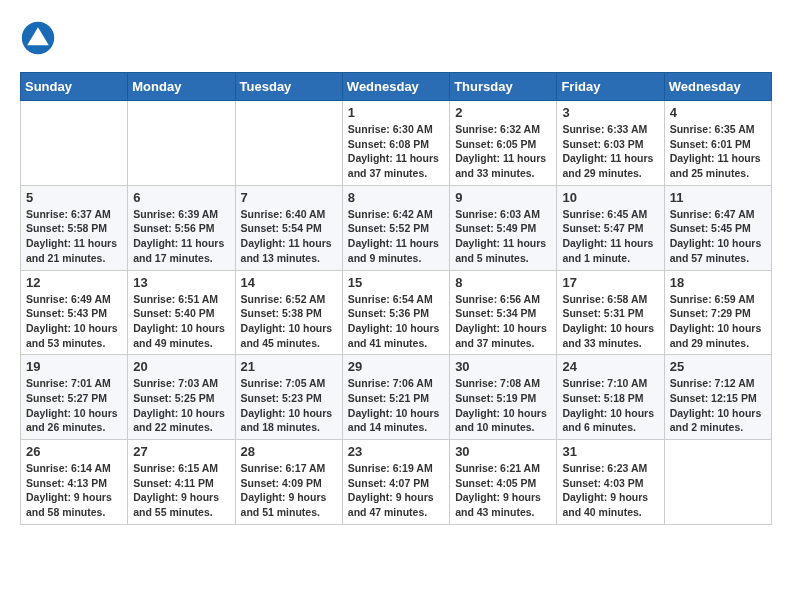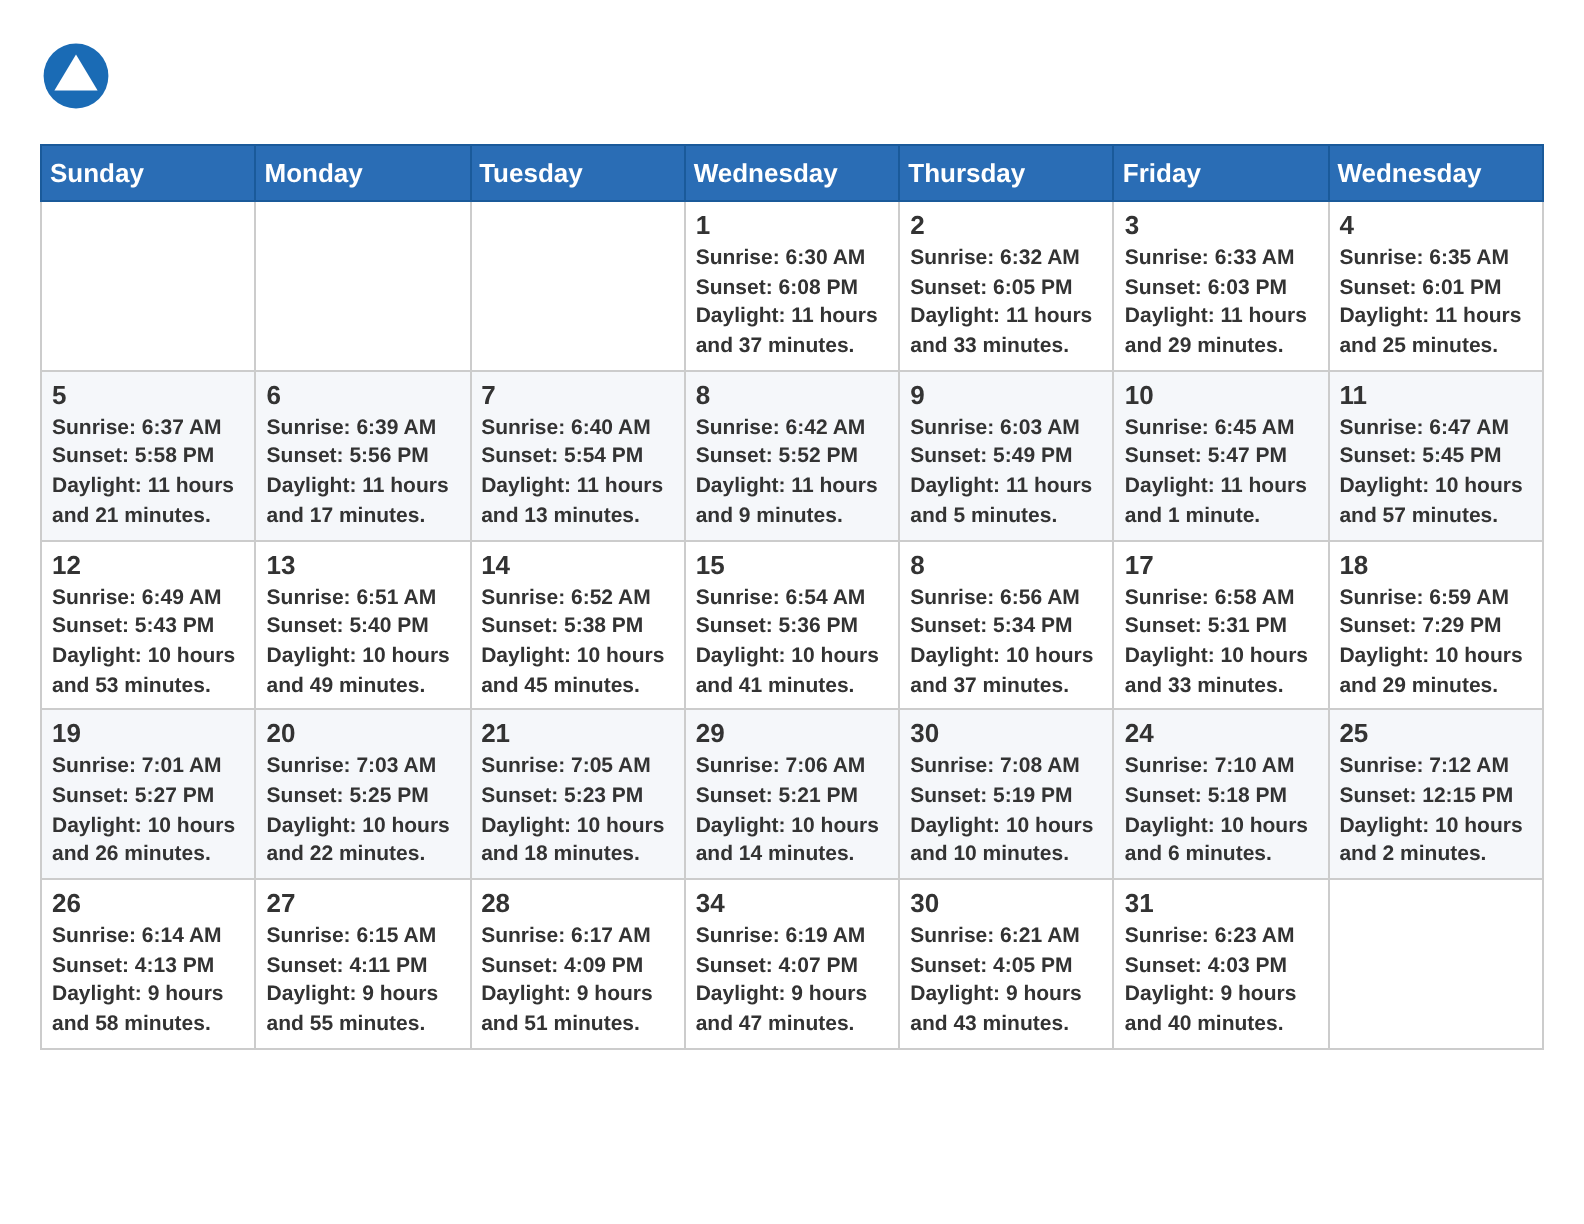--- a/index.html
+++ b/index.html
@@ -324,21 +324,21 @@
 and 55 minutes.</div>
         </td>
         <td>
           <span class="day-num">28</span>
           <div class="day-info">Sunrise: 6:17 AM
 Sunset: 4:09 PM
 Daylight: 9 hours
 and 51 minutes.</div>
         </td>
         <td>
-          <span class="day-num">34</span>
+          <span class="day-num">23</span>
           <div class="day-info">Sunrise: 6:19 AM
 Sunset: 4:07 PM
 Daylight: 9 hours
 and 47 minutes.</div>
         </td>
         <td>
           <span class="day-num">30</span>
           <div class="day-info">Sunrise: 6:21 AM
 Sunset: 4:05 PM
 Daylight: 9 hours

